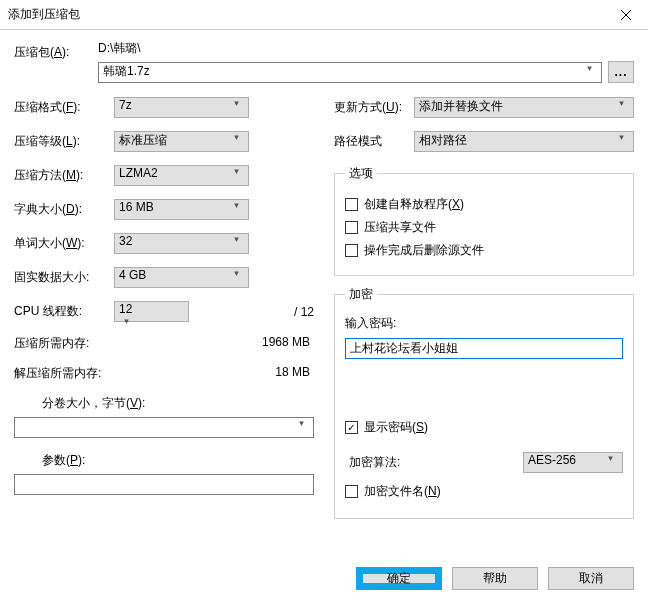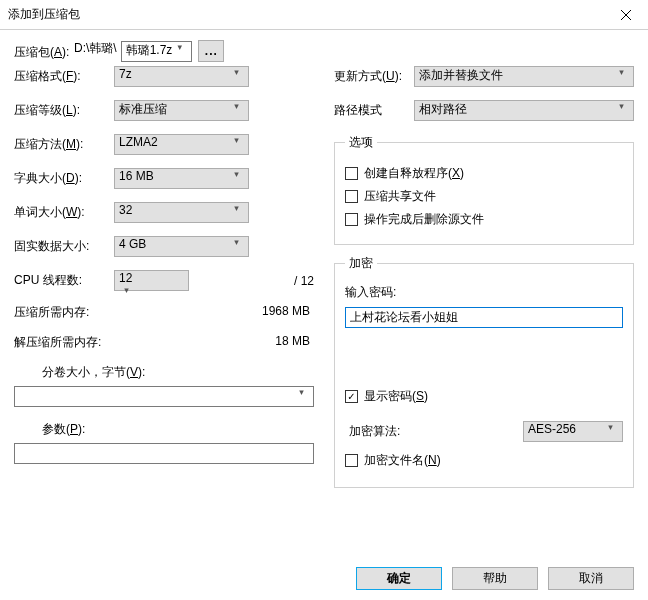--- a/index.html
+++ b/index.html
@@ -1,23 +1,23 @@
 <!DOCTYPE html>
 <html><head>
 <meta charset="utf-8">
 <style>
 * { box-sizing: border-box; margin: 0; padding: 0; font-family: "Microsoft YaHei", "Segoe UI", sans-serif; font-size: 12px; }
 body { background: #fff; width: 648px; height: 600px; overflow: hidden; }
 .titlebar { height: 30px; display: flex; align-items: center; justify-content: space-between; padding: 0 0 0 8px; border-bottom: 1px solid #d0d0d0; }
 .titlebar .title { font-size: 12px; }
 .titlebar .close { width: 45px; height: 30px; display: flex; align-items: center; justify-content: center; cursor: pointer; }
 .content { padding: 10px 14px 0 14px; }
-.row-archive { display: flex; align-items: flex-start; margin-bottom: 4px; }
+.row-archive { display: flex; align-items: flex-start; margin-bottom: 14px; gap: 24px; }
 .row-archive .label { width: 60px; padding-top: 4px; }
-.row-archive .right { flex: 1; display: flex; flex-direction: row; gap: 4px; }
+.row-archive .right { flex: 1; display: flex; flex-direction: column; gap: 4px; }
 .row-archive .path { font-size: 12px; }
 .row-archive .combo-row { display: flex; gap: 6px; align-items: center; }
 .combo { height: 21px; border: 1px solid #7a7a7a; background: #fff; display: flex; align-items: flex-start; padding: 0 4px; position: relative; }
 .combo .val { flex: 1; }
 .combo .arrow { width: 15px; text-align: center; font-size: 9px; color: #555; }
 .combo.filled { background: #e1e1e1; border-color: #adadad; }
 .browse-btn { width: 26px; height: 22px; background: #e1e1e1; border: 1px solid #adadad; display: flex; align-items: center; justify-content: center; font-weight: bold; letter-spacing: 1px; }
 .cols { display: flex; gap: 20px; }
 .col { flex: 1; }
 .form-row { display: flex; align-items: center; margin-bottom: 13px; }
@@ -33,21 +33,21 @@
 fieldset { border: 1px solid #d0d0d0; padding: 8px 10px 10px 10px; margin-bottom: 10px; }
 legend { padding: 0 4px; }
 .check-row { display: flex; align-items: center; gap: 6px; margin: 6px 0; }
 .check { width: 13px; height: 13px; border: 1px solid #333; background: #fff; display: flex; align-items: center; justify-content: center; font-size: 10px; }
 .encrypt-label { margin: 4px 0 6px 0; }
 .algo-row { display: flex; align-items: center; justify-content: space-between; margin: 16px 0 10px 4px; }
 .algo-row .combo { width: 100px; }
 .footer { position: absolute; bottom: 0; left: 0; right: 0; height: 44px; border-top: 1px solid #d0d0d0; display: flex; align-items: center; justify-content: flex-end; padding: 0 14px; gap: 10px; background: #f0f0f0; }
 .footer.nobg { background: transparent; border-top: none; }
 .btn { width: 86px; height: 23px; border: 1px solid #adadad; background: #e1e1e1; display: flex; align-items: center; justify-content: center; cursor: pointer; }
-.btn.primary { border: 1px solid #0ea5e9; font-weight: bold; }
+.btn.primary { border: 7px solid #0ea5e9; }
 .u { text-decoration: underline; }
 </style>
 </head>
 <body>
 
 <div class="titlebar">
   <span class="title">添加到压缩包</span>
   <div class="close">
     <svg width="10" height="10" viewBox="0 0 10 10">
         <path d="M0 0 L10 10 M10 0 L0 10" stroke="#000" stroke-width="1"></path>

